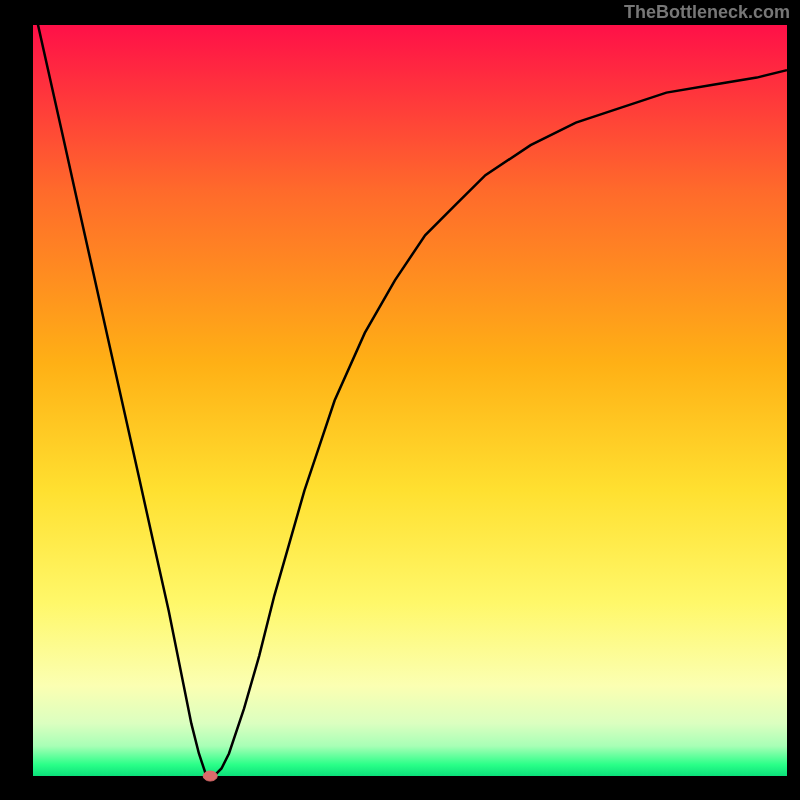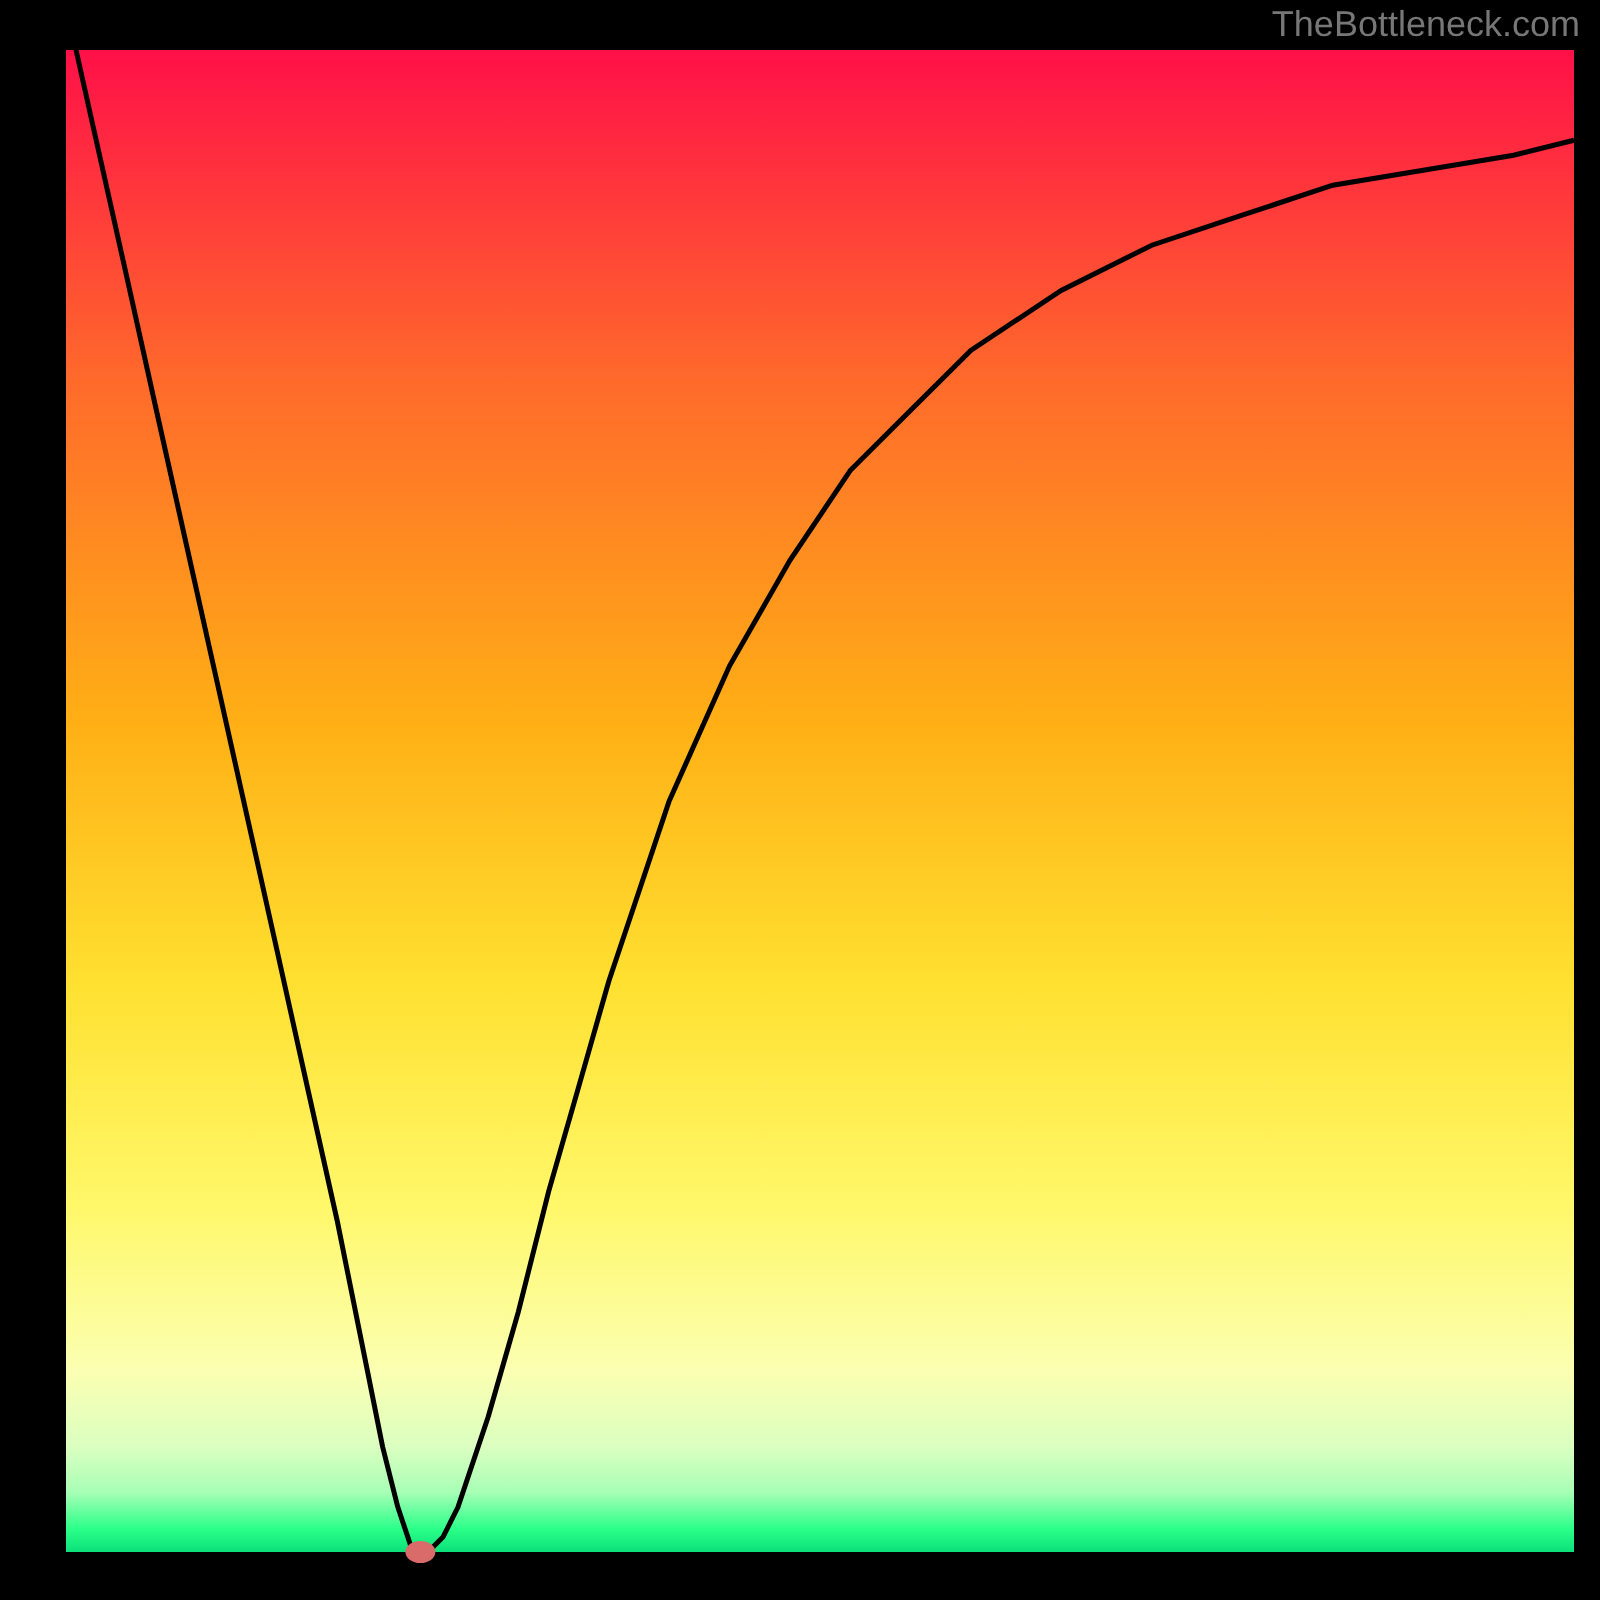--- a/index.html
+++ b/index.html
@@ -1,17 +1,17 @@
 <!DOCTYPE html>
 <html><head>
 <meta charset="utf-8">
 <style>
   html,body{margin:0;padding:0;width:800px;height:800px;overflow:hidden;background:#fff;font-family:Verdana,Arial,sans-serif;}
   .root{position:relative;width:800px;height:800px;}
-  .watermark{position:absolute;top:2px;right:10px;color:#777;font-size:18px;font-weight:normal;z-index:5;pointer-events:none;}
+  .watermark{position:absolute;top:2px;right:10px;color:#777;font-size:18px;font-weight:bold;z-index:5;pointer-events:none;}
   svg{display:block;}
   .plot-bg stop.c0{stop-color:#ff1048;}
   .plot-bg stop.c1{stop-color:#ff6a2b;}
   .plot-bg stop.c2{stop-color:#ffb015;}
   .plot-bg stop.c3{stop-color:#ffe030;}
   .plot-bg stop.c4{stop-color:#fff86a;}
   .plot-bg stop.c5{stop-color:#fbffb2;}
   .plot-bg stop.c6{stop-color:#dbffc0;}
   .plot-bg stop.c7{stop-color:#a8ffb6;}
   .plot-bg stop.c8{stop-color:#2aff88;}

